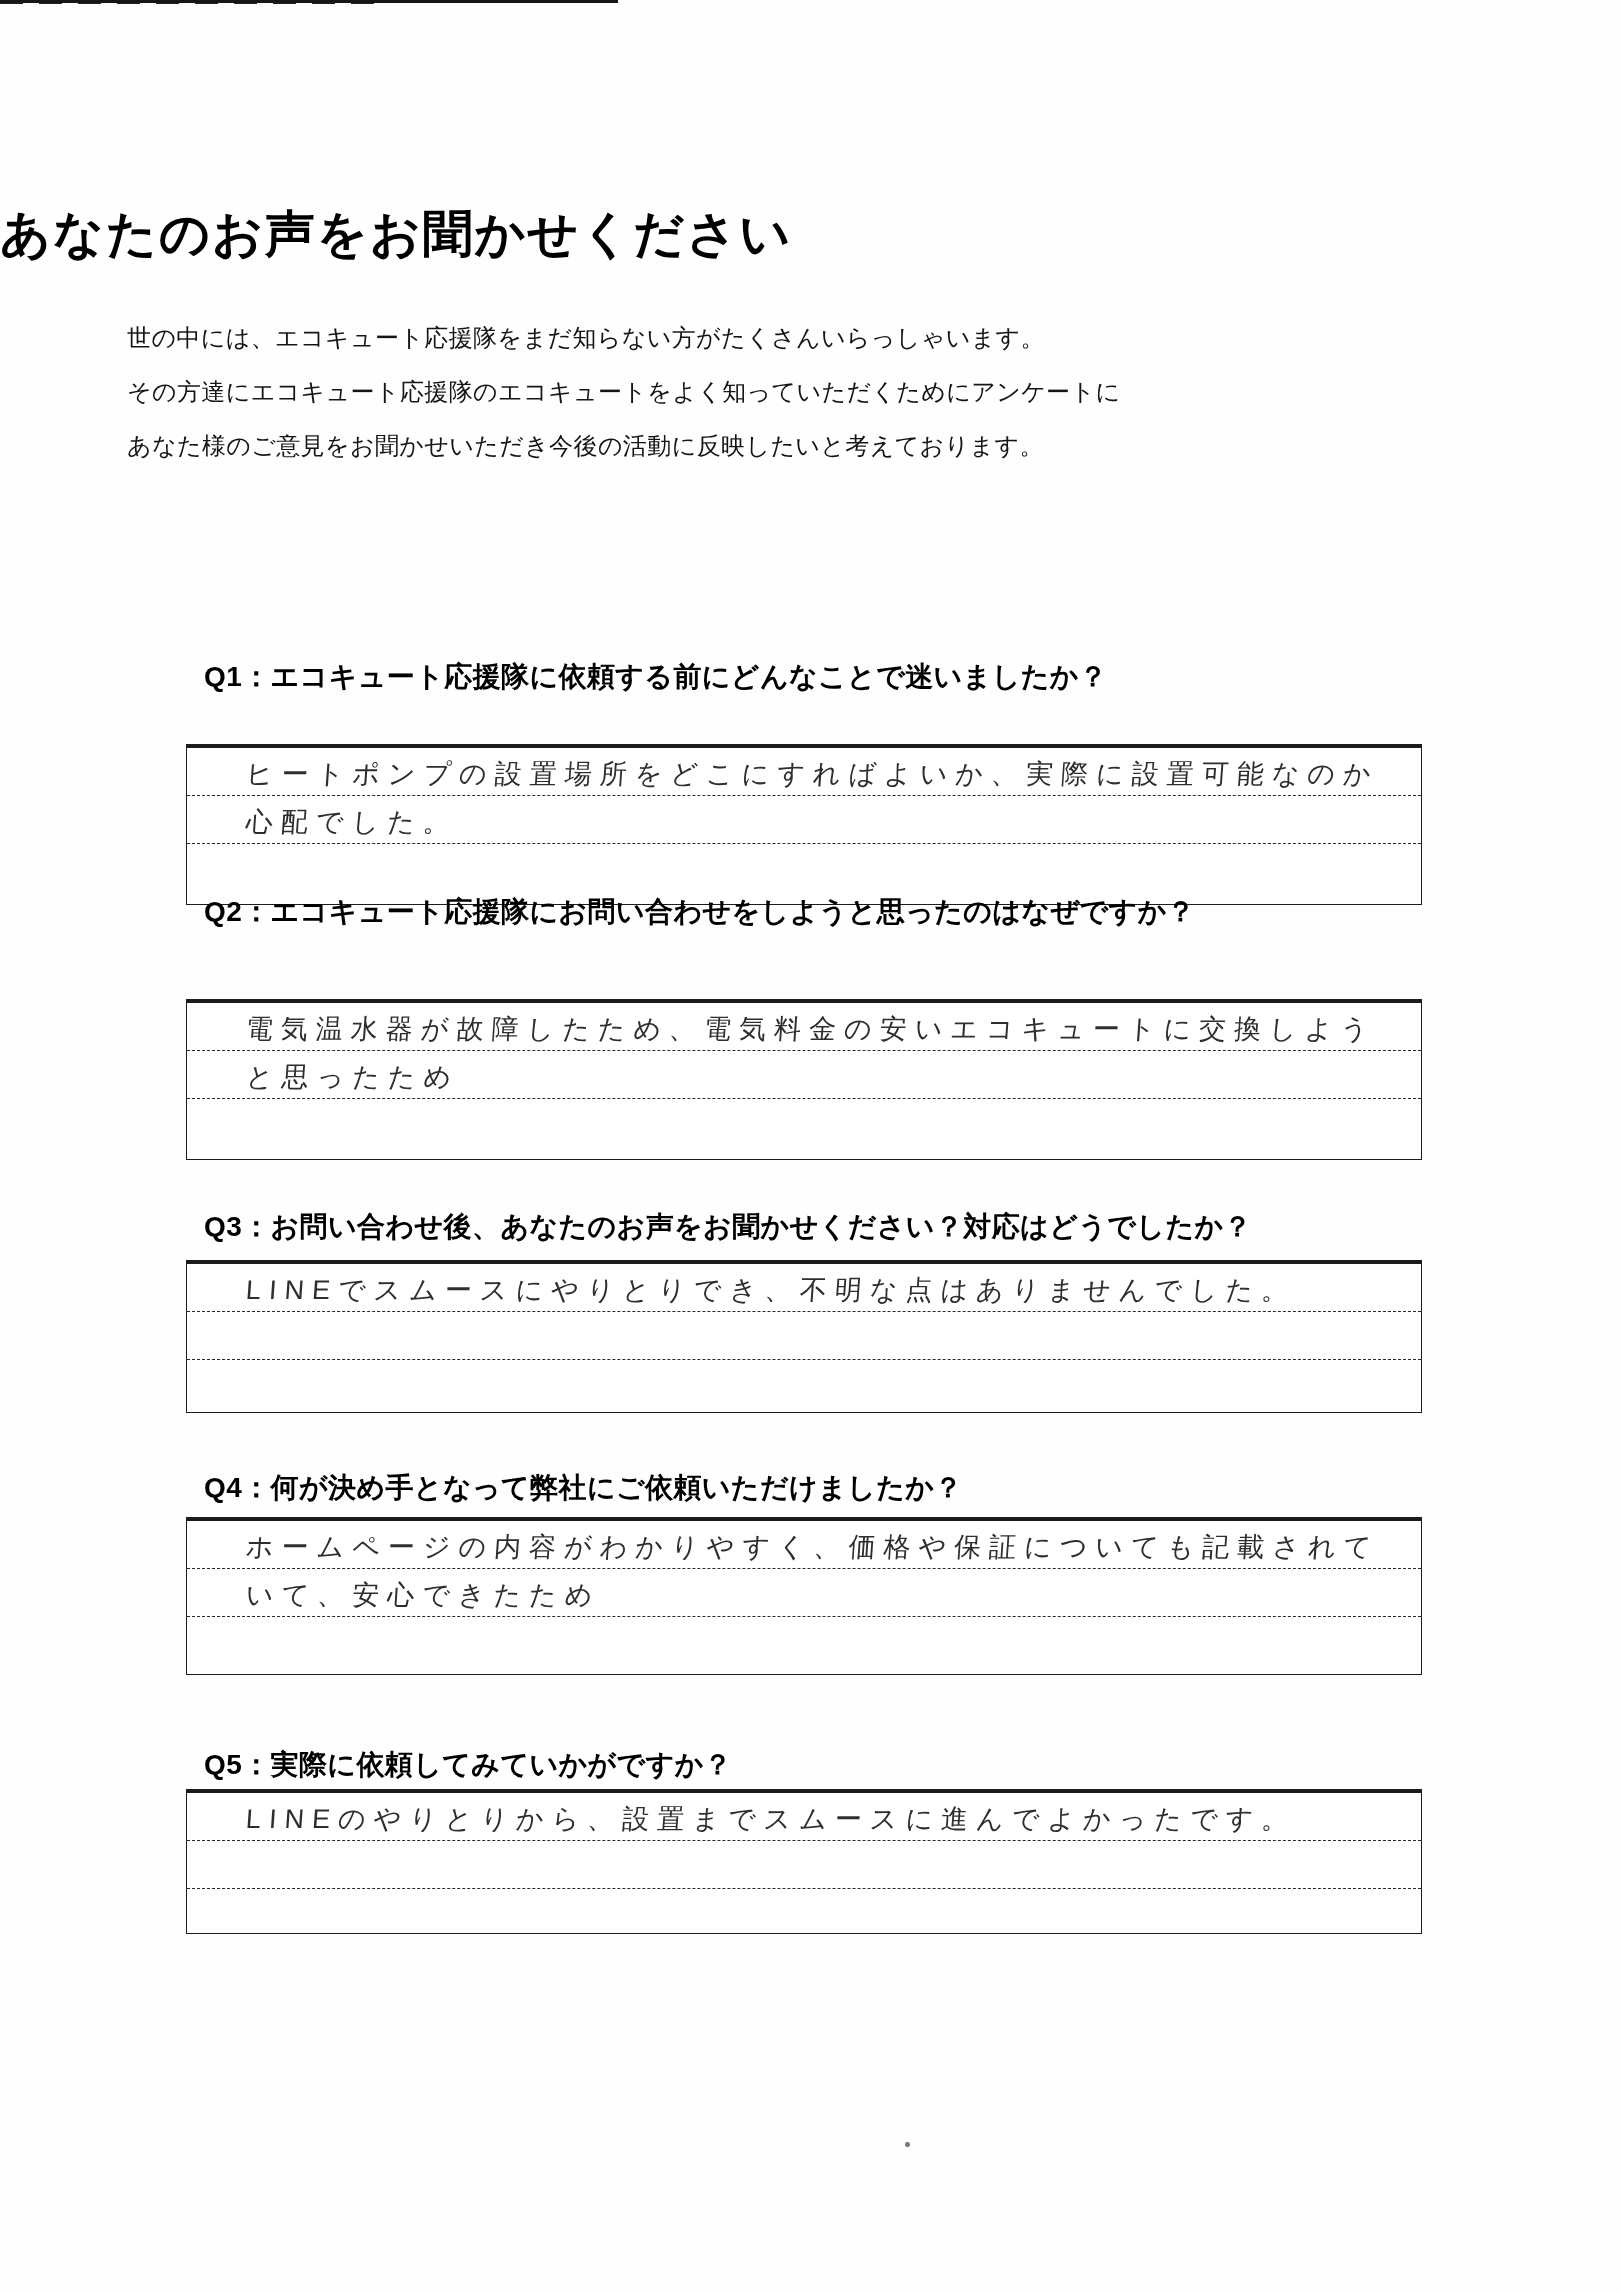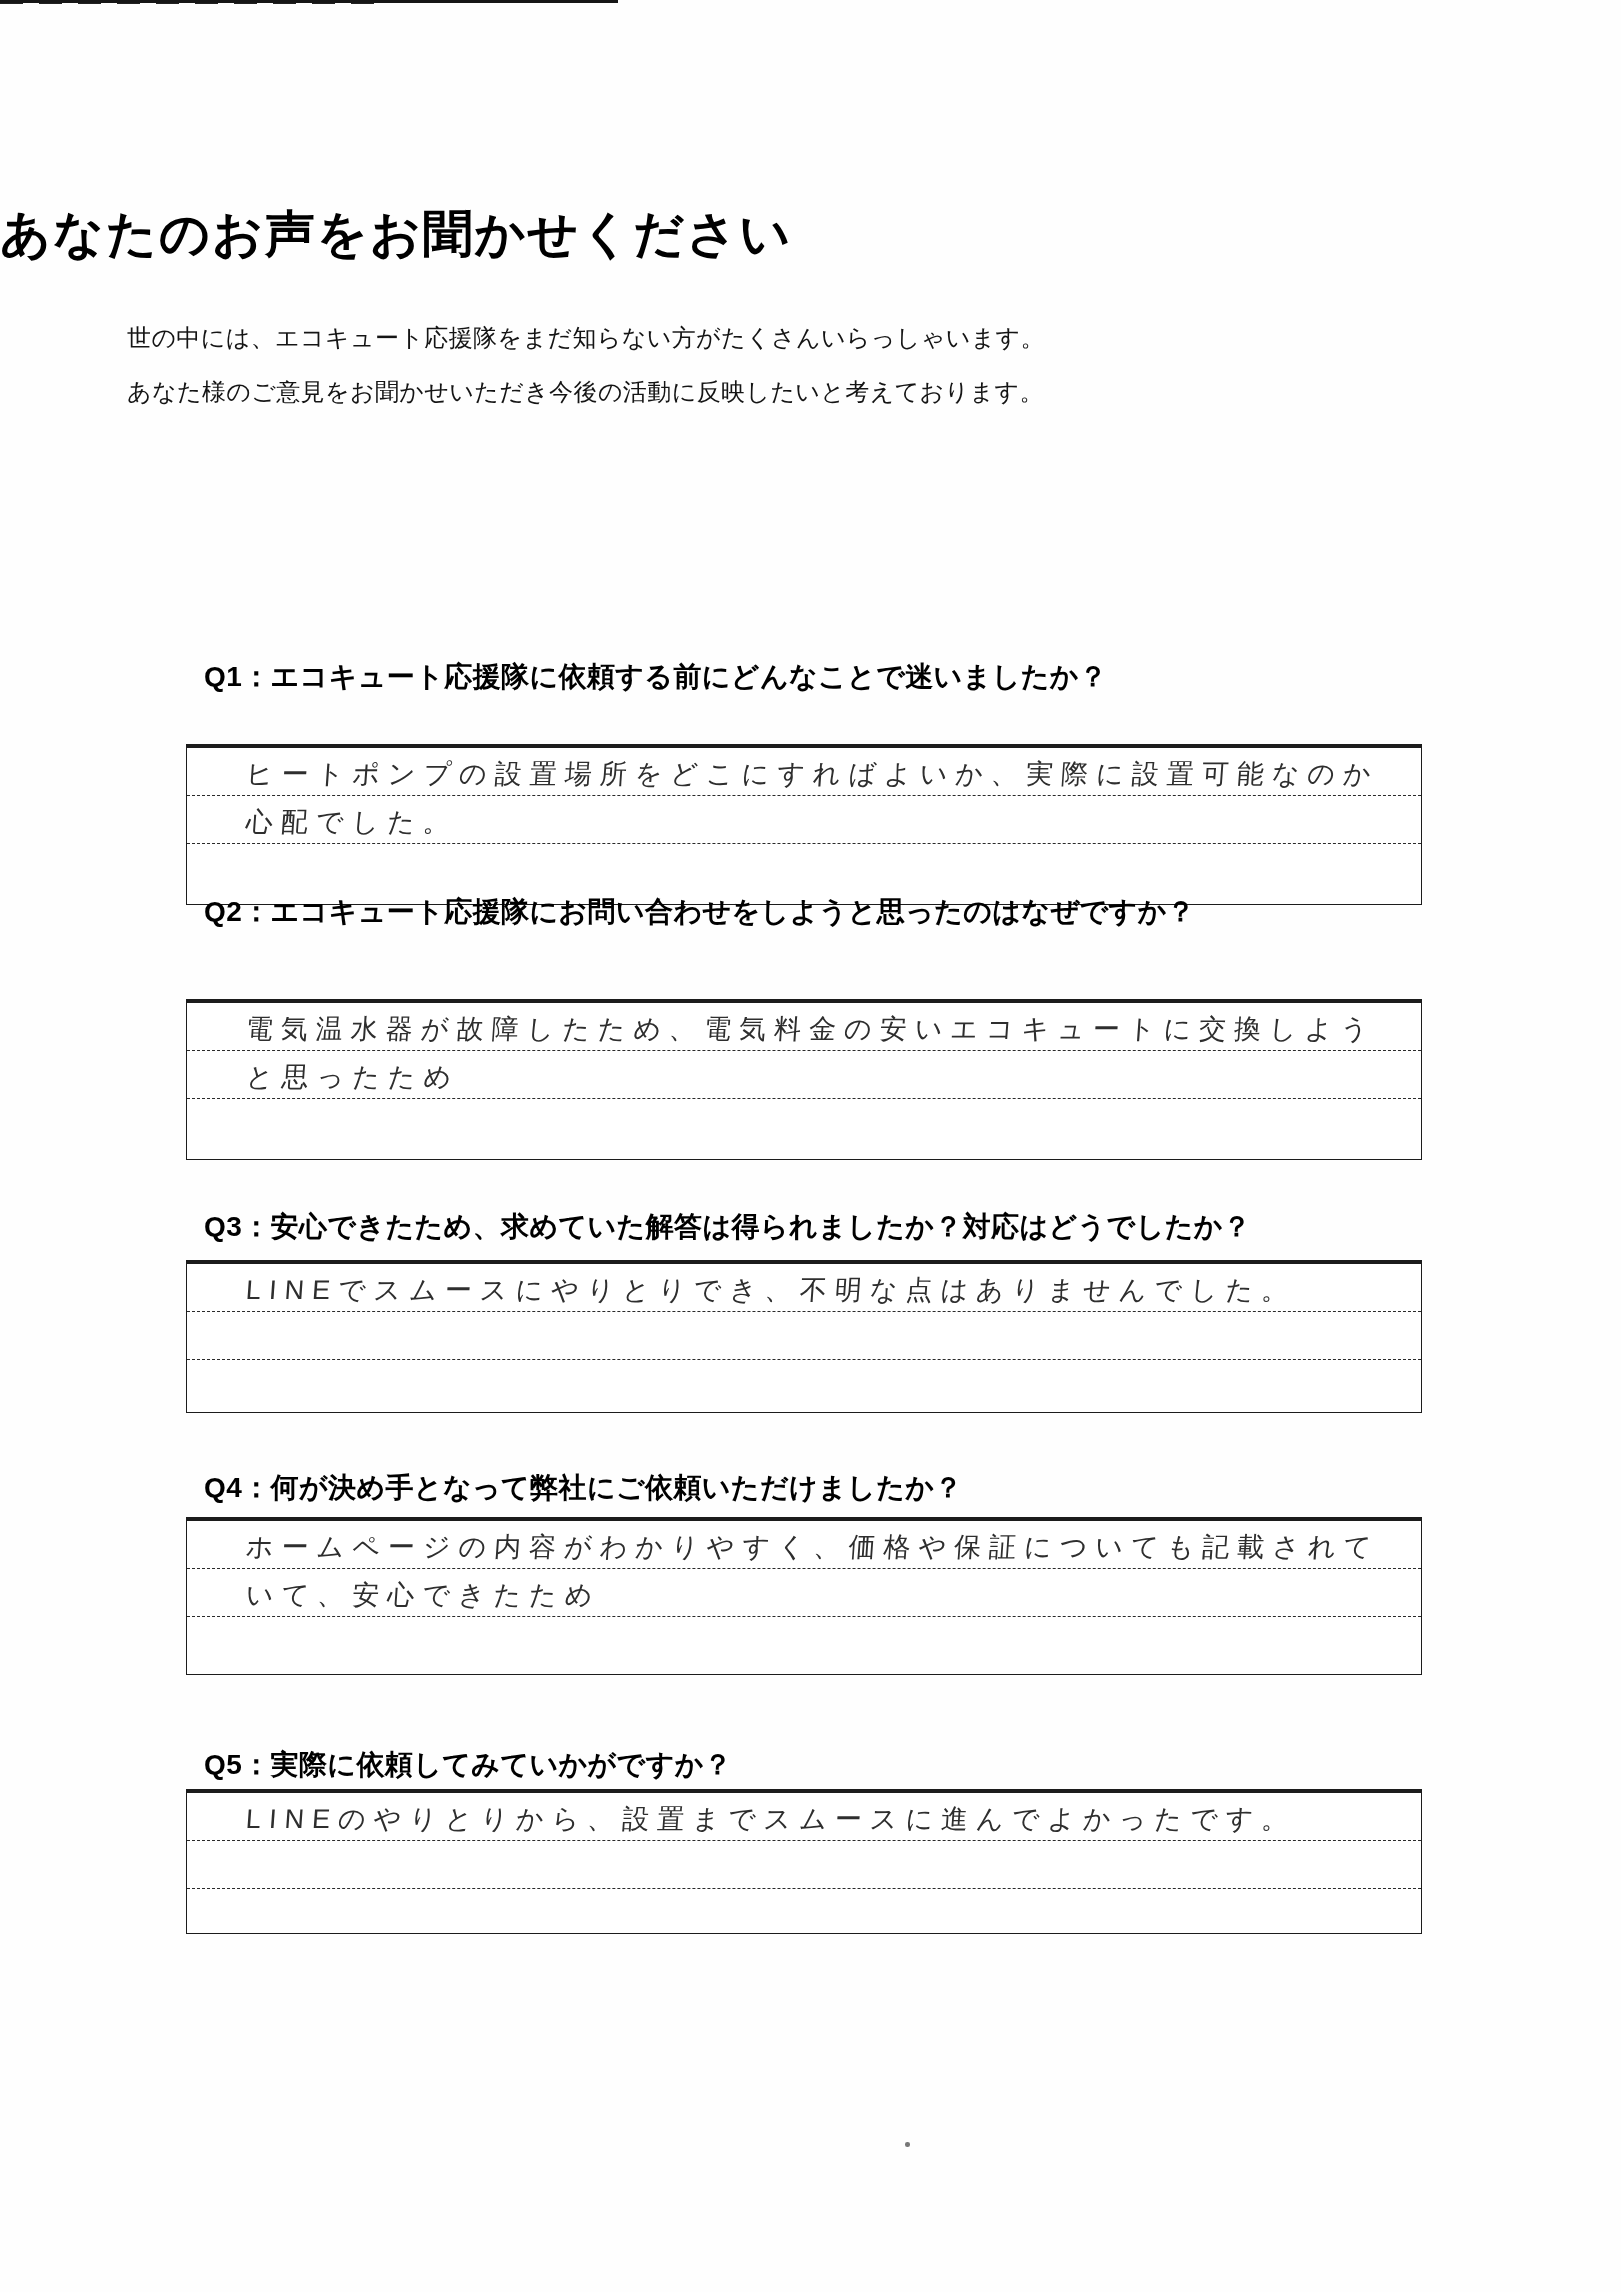--- a/index.html
+++ b/index.html
@@ -54,20 +54,21 @@
 <body>
 
 <div class="artifact-dashes"></div>
 <div class="artifact-line"></div>
 <div class="artifact-dot"></div>
 
 <h1 class="doc-title">あなたのお声をお聞かせください</h1>
 
 <div class="intro">
   <div>世の中には、エコキュート応援隊をまだ知らない方がたくさんいらっしゃいます。</div>
+  <div>その方達にエコキュート応援隊のエコキュートをよく知っていただくためにアンケートに</div>
   <div>あなた様のご意見をお聞かせいただき今後の活動に反映したいと考えております。</div>
 </div>
 
 <div class="q-label q1-label">Q1：エコキュート応援隊に依頼する前にどんなことで迷いましたか？</div>
 <div class="answer-box q1-box">
   <div class="answer-row">
     <span class="handwriting">ヒートポンプの設置場所をどこにすればよいか、実際に設置可能なのか</span>
   </div>
   <div class="answer-row">
     <span class="handwriting">心配でした。</span>
@@ -79,21 +80,21 @@
 <div class="answer-box q2-box">
   <div class="answer-row">
     <span class="handwriting">電気温水器が故障したため、電気料金の安いエコキュートに交換しよう</span>
   </div>
   <div class="answer-row">
     <span class="handwriting">と思ったため</span>
   </div>
   <div class="answer-row last"></div>
 </div>
 
-<div class="q-label q3-label">Q3：安心できたため、求めていた解答は得られましたか？対応はどうでしたか？</div>
+<div class="q-label q3-label">Q3：お問い合わせ後、あなたのお声をお聞かせください？対応はどうでしたか？</div>
 <div class="answer-box q3-box">
   <div class="answer-row">
     <span class="handwriting">LINEでスムースにやりとりでき、不明な点はありませんでした。</span>
   </div>
   <div class="answer-row"></div>
   <div class="answer-row last"></div>
 </div>
 
 <div class="q-label q4-label">Q4：何が決め手となって弊社にご依頼いただけましたか？</div>
 <div class="answer-box q4-box">

